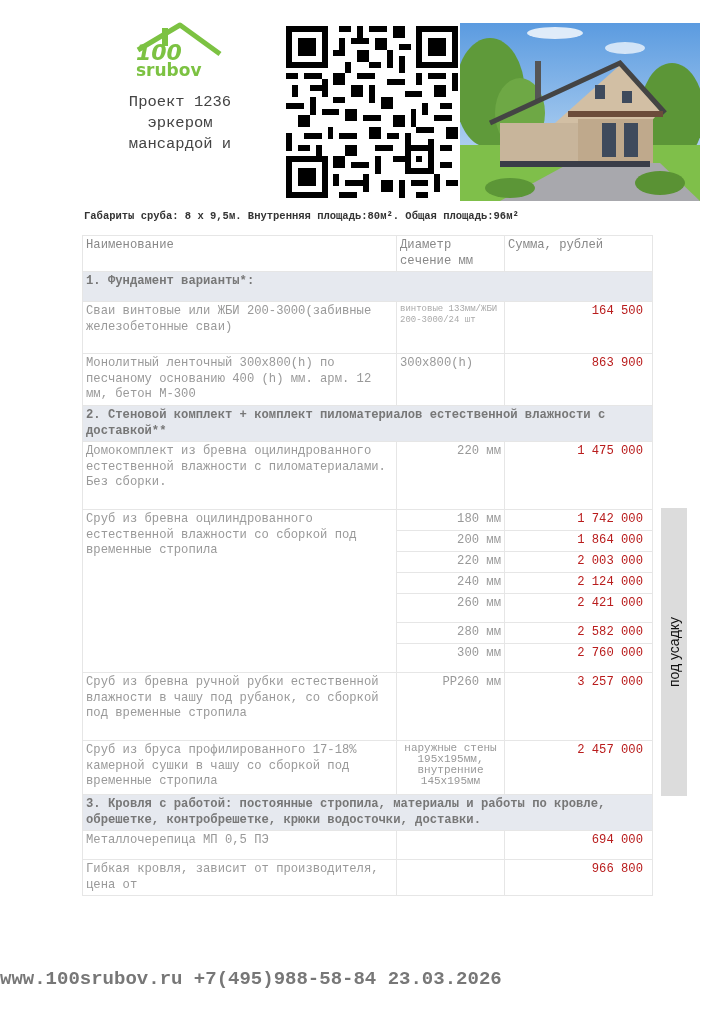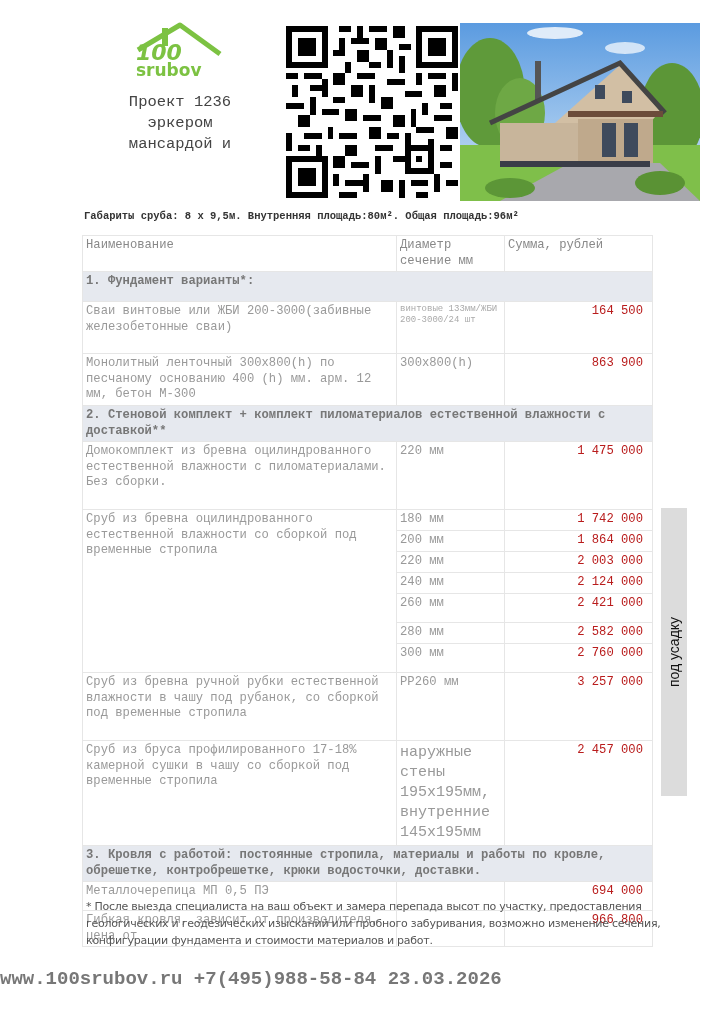--- a/index.html
+++ b/index.html
@@ -17,23 +17,23 @@
 
   table.main { position: absolute; left: 82px; top: 235px; width: 570px; border-collapse: collapse;
     font-size: 12.2px; line-height: 15.5px; color: #999; table-layout: fixed; }
   table.main td { border: 1px solid #e6e6e6; vertical-align: top; padding: 2px 3px; }
   .col1 { width: 314px; }
   .col2 { width: 108px; }
   .col3 { width: 148px; }
   th.hcell { font-weight: normal; color: #888; text-align: left; border: 1px solid #e6e6e6; padding: 2px 3px; vertical-align: top; }
   tr.section td { background: #e6e9ef; color: #777; font-weight: bold; padding: 2px 3px; margin-left: 48px; }
   .num { text-align: right; padding-right: 9px !important; color: #b91c1c; }
-  .mm { text-align: left; color: #999; }
+  .mm { text-align: right; color: #999; }
   .small { font-size: 9px; line-height: 11px; color: #aaa; }
-  .small-r { font-size: 15px; line-height: 20px; color: #999; text-align: left; }
+  .small-r { font-size: 11px; line-height: 11px; color: #999; text-align: center; }
 
   .side-bar { position: absolute; left: 661px; top: 508px; width: 26px; height: 288px; background: #dcdcdc; }
   .side-text { position: absolute; left: 50%; top: 50%; transform: translate(-50%, -50%) rotate(-90deg);
     font-family: "Liberation Sans", sans-serif; font-size: 14px; color: #111; white-space: nowrap; }
 
   .notes { position: absolute; left: 86px; top: 898px; width: 620px; font-family: "DejaVu Sans", sans-serif;
     font-size: 11px; line-height: 17px; color: #555; letter-spacing: -0.25px; }
   .footer { position: absolute; left: 0; width: 720px; top: 968px; text-align: left;
     font-family: "Liberation Mono", monospace; font-size: 19px; font-weight: bold; color: #777; white-space: nowrap; }
 </style>
@@ -194,16 +194,15 @@
     <td class="num">966 800</td>
   </tr>
 </tbody>
   </table>
 
 <div class="side-bar">
   <span class="side-text">под усадку</span>
 </div>
 
 <div class="notes">
-  <p style="margin-bottom:2px;">* После выезда специалиста на ваш объект и замера перепада высот по участку, предоставления геологических и геодезических изысканий или пробного забуривания, возможно изменение сечения, конфигурации фундамента и стоимости материалов и работ.</p>
 </div>
 
 <div class="footer">www.100srubov.ru +7(495)988-58-84 23.03.2026</div>
 
 </body></html>

